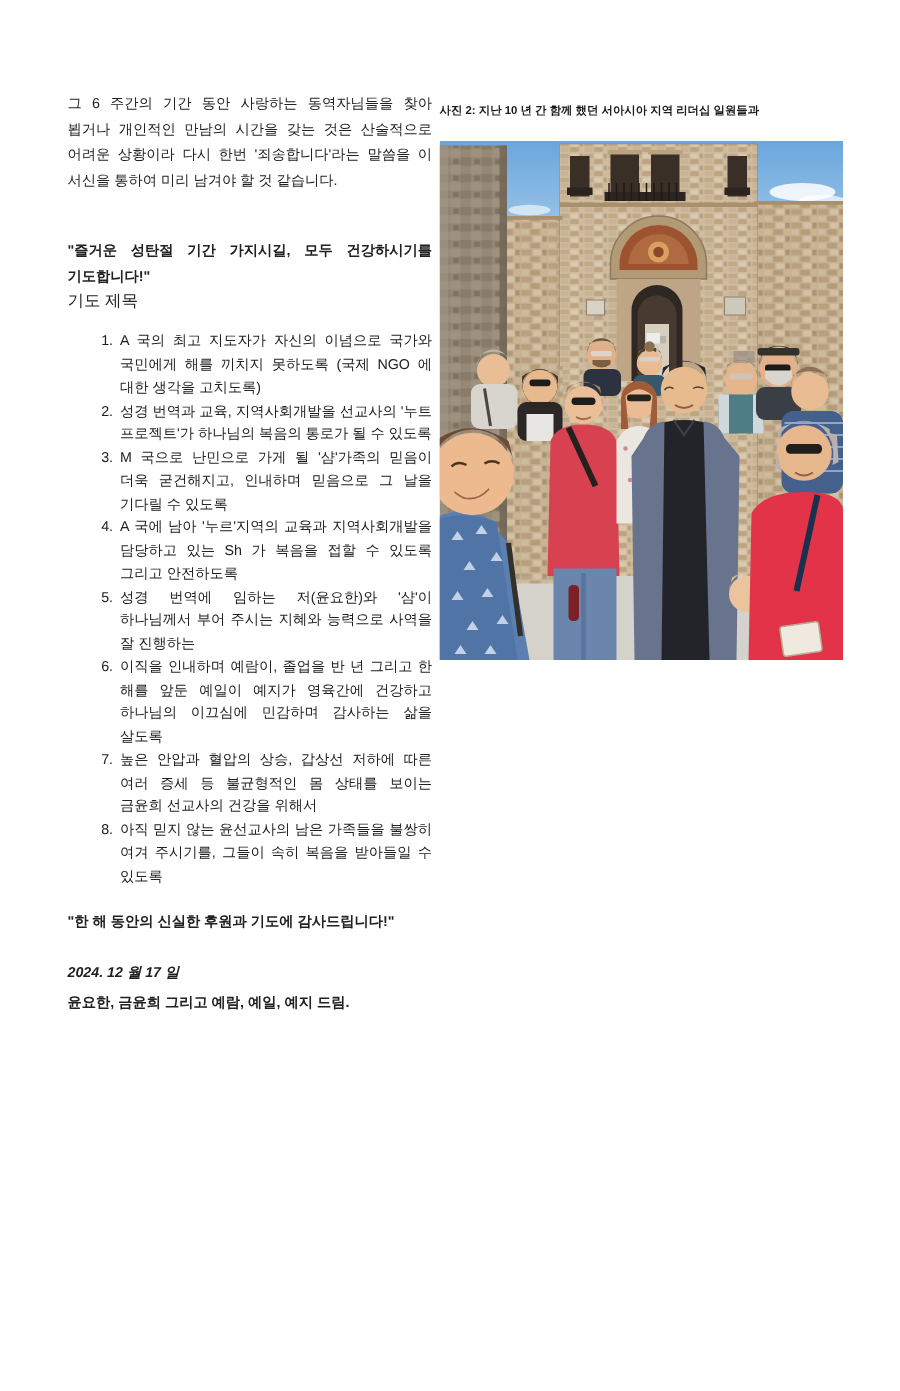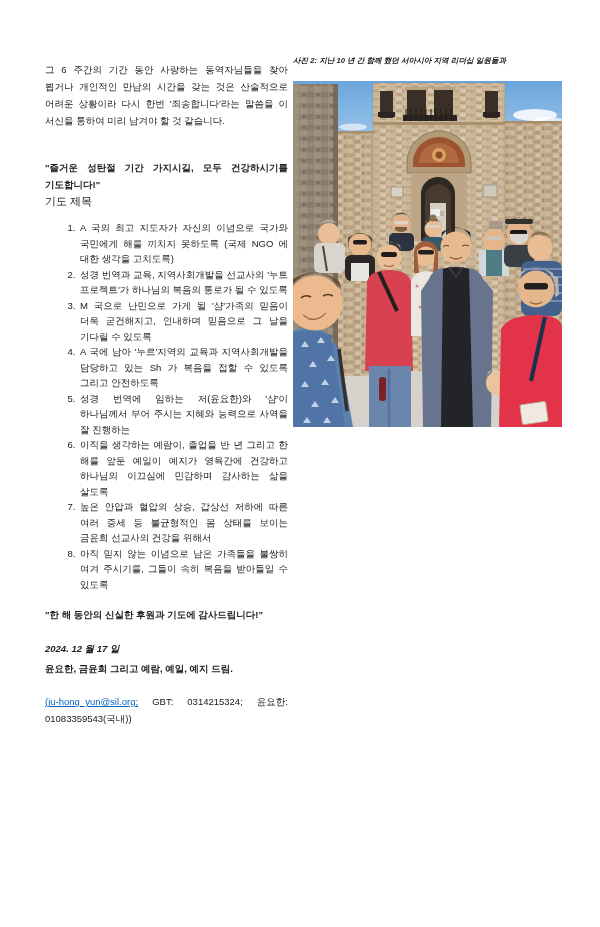--- a/index.html
+++ b/index.html
@@ -20,49 +20,48 @@
     margin:10px 0 0 0;padding:0 0 0 33px;line-height:15.5px;
     text-align:justify;word-break:keep-all;
   }
   ol.prayer-list li{padding-left:2px;margin:0;}
   .thanks{font-weight:bold;margin-top:14px !important;}
   .date-line{font-weight:bold;margin-top:17px !important;font-style:italic;}
   .closing-line{font-weight:bold;margin-top:3px !important;}
   .contact-line{margin-top:16px !important;}
   .account-line{margin-top:0 !important;}
   a.email-link{color:#0563c1;text-decoration:underline;cursor:pointer;}
-  .right-col{position:absolute;left:293px;top:55px;width:281px;font-style:italic;}
+  .right-col{position:absolute;left:293px;top:68px;width:281px;}
   .photo-caption{
     font-weight:bold;font-size:7.6px;line-height:11px;white-space:nowrap;
     margin-bottom:15px;color:#1a1a1a;
   }
   .photo-frame{width:269px;height:346px;overflow:hidden;}
   .photo-frame svg{display:block;}
 </style>
 </head>
 <body>
 
 <div class="left-col">
   <p>그 6 주간의 기간 동안 사랑하는 동역자님들을 찾아 뵙거나 개인적인 만남의 시간을 갖는 것은 산술적으로 어려운 상황이라 다시 한번 '죄송합니다'라는 말씀을 이 서신을 통하여 미리 남겨야 할 것 같습니다.</p>
   <p class="greeting">"즐거운 성탄절 기간 가지시길, 모두 건강하시기를 기도합니다!"</p>
   <p class="prayer-heading">기도 제목</p>
   <ol class="prayer-list">
     <li>A 국의 최고 지도자가 자신의 이념으로 국가와 국민에게 해를 끼치지 못하도록 (국제 NGO 에 대한 생각을 고치도록)</li>
     <li>성경 번역과 교육, 지역사회개발을 선교사의 '누트 프로젝트'가 하나님의 복음의 통로가 될 수 있도록</li>
     <li>M 국으로 난민으로 가게 될 '샴'가족의 믿음이 더욱 굳건해지고, 인내하며 믿음으로 그 날을 기다릴 수 있도록</li>
     <li>A 국에 남아 '누르'지역의 교육과 지역사회개발을 담당하고 있는 Sh 가 복음을 접할 수 있도록 그리고 안전하도록</li>
     <li>성경 번역에 임하는 저(윤요한)와 '샴'이 하나님께서 부어 주시는 지혜와 능력으로 사역을 잘 진행하는</li>
-    <li>이직을 생각하는 예람이, 졸업을 반 년 그리고 한 해를 앞둔 예일이 예지가 영육간에 건강하고 하나님의 이끄심에 민감하며 감사하는 삶을 살도록</li>
+    <li>이직을 인내하며 예람이, 졸업을 반 년 그리고 한 해를 앞둔 예일이 예지가 영육간에 건강하고 하나님의 이끄심에 민감하며 감사하는 삶을 살도록</li>
     <li>높은 안압과 혈압의 상승, 갑상선 저하에 따른 여러 증세 등 불균형적인 몸 상태를 보이는 금윤희 선교사의 건강을 위해서</li>
-    <li>아직 믿지 않는 이념으로 남은 가족들을 불쌍히 여겨 주시기를, 그들이 속히 복음을 받아들일 수 있도록</li>
+    <li>아직 믿지 않는 윤선교사의 남은 가족들을 불쌍히 여겨 주시기를, 그들이 속히 복음을 받아들일 수 있도록</li>
   </ol>
   <p class="thanks">"한 해 동안의 신실한 후원과 기도에 감사드립니다!"</p>
   <p class="date-line">2024. 12 월 17 일</p>
   <p class="closing-line">윤요한, 금윤희 그리고 예람, 예일, 예지 드림.</p>
-  <p class="contact-line"><a class="email-link">(ju-hong_yun@sil.org;</a><span> GBT: 0314215324; 윤요한: 01083359543(국내))</span></p>
 </div>
 
 <div class="right-col">
   <div class="photo-caption">사진 2: 지난 10 년 간 함께 했던 서아시아 지역 리더십 일원들과</div>
   <div class="photo-frame">
     <svg viewBox="0 0 269 346" width="269" height="346" xmlns="http://www.w3.org/2000/svg">
       <defs>
         <linearGradient id="sky" x1="0" y1="0" x2="0" y2="1">
           <stop offset="0" stop-color="#6aa6dd"></stop>
           <stop offset="1" stop-color="#cfe4f4"></stop>

